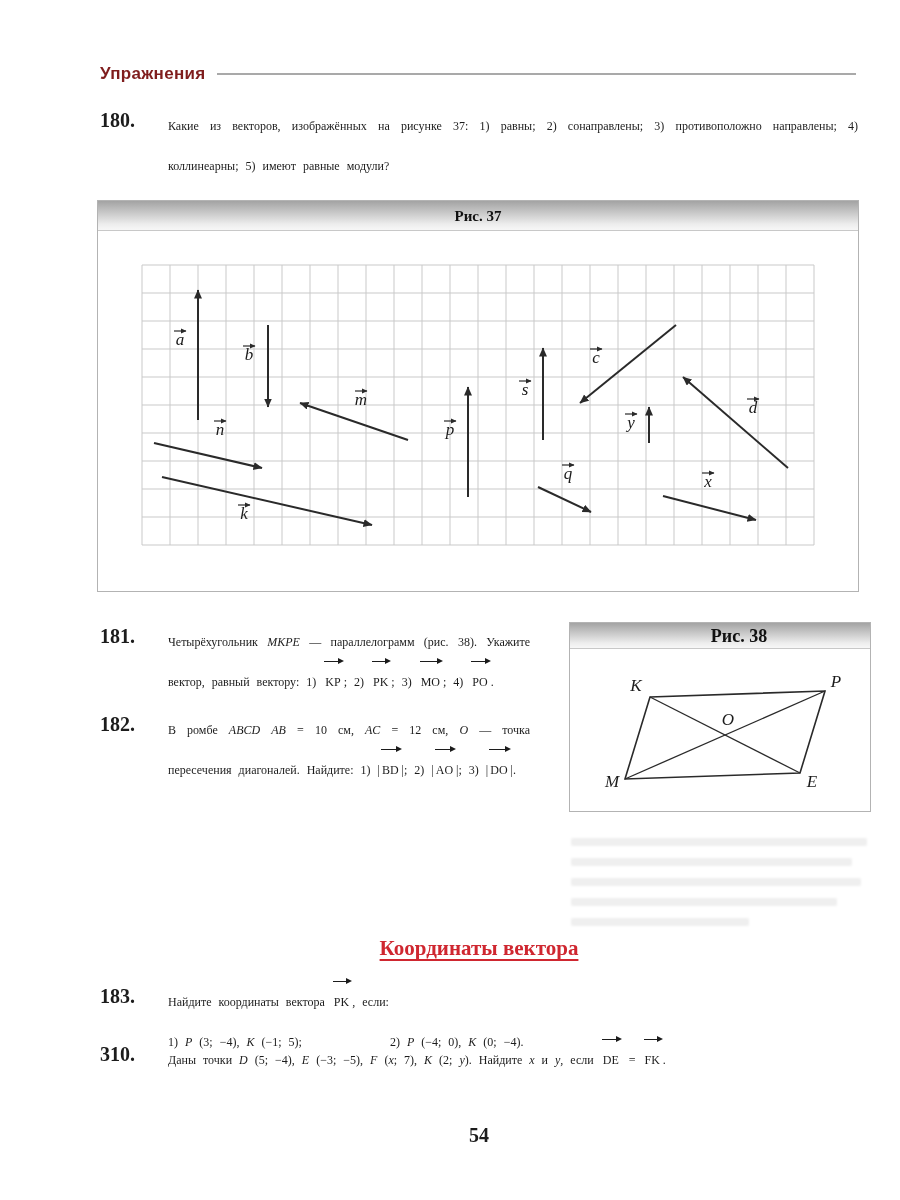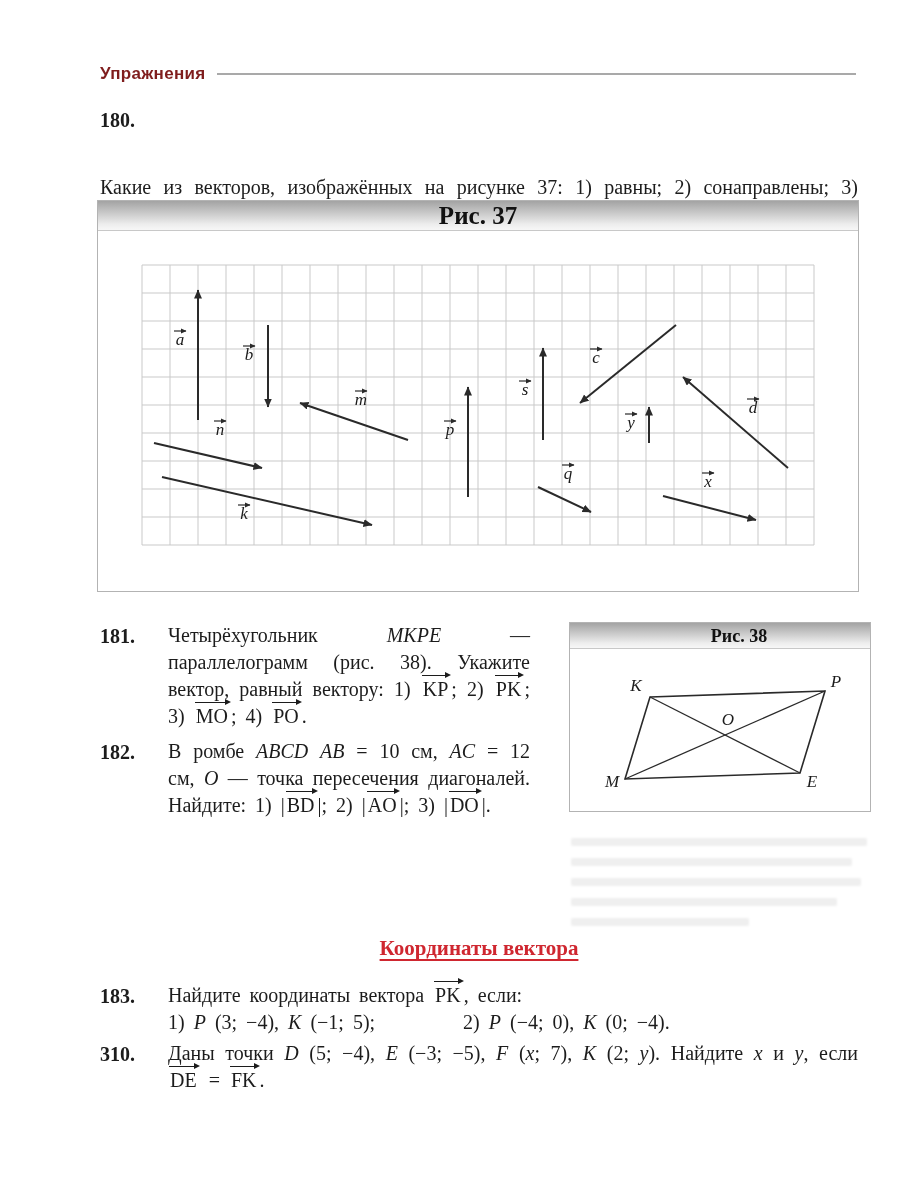--- a/index.html
+++ b/index.html
@@ -12,30 +12,30 @@
   .page { position:relative; width:900px; height:1200px; background:#fff; overflow:hidden; }
 
   
   .running-head { position:absolute; left:100px; top:64px; right:44px; display:flex; align-items:center; gap:12px; }
   .rh-text { font-family:"Liberation Sans",sans-serif; font-weight:bold; font-size:17px; color:#7f1d1d; letter-spacing:.3px; }
   .rh-rule { flex:1; height:0; border-top:2px solid #a9a9a9; }
 
   
   .problem { display:flex; align-items:flex-start; }
   .pnum { flex:0 0 68px; font-weight:bold; font-size:20px; line-height:28px; }
-  .ptext { flex:1; font-size:20px; line-height:27px; text-align:justify; word-spacing:4px; hyphens:manual; }
-  .p180 { position:absolute; left:100px; top:106px; width:758px;flex-direction:column; }
+  .ptext { flex:1; font-size:12px; line-height:40px; text-align:justify; word-spacing:4px; hyphens:manual; }
+  .p180 { position:absolute; left:100px; top:106px; width:758px; }
   .p183 { position:absolute; left:100px; top:982px; width:758px; }
   .p184 { position:absolute; left:100px; top:1040px; width:758px; }
 
   
   .fig { border:1px solid #b3b3b3; background:#fff; }
   .figbar {
     height:30px; line-height:30px; text-align:center;
-    font-weight:bold; font-size:25px; color:#111;
+    font-weight:bold; font-size:15px; color:#111;
     background:linear-gradient(#a3a3a3,#ededed 80%,#f7f7f7);
     border-bottom:1px solid #c8c8c8;
   }
   .fig37 { position:absolute; left:97px; top:200px; width:762px; }
   .fig37 .figbody { padding:24px 28px 22px 30px; }
   .fig38 { width:302px; }
   .fig38 .figbar { height:26px; line-height:26px; font-size:18px;padding-left:38px; }
   .fig38 .figbody { padding:8px 2px 2px; text-align:center; }
   .fig38 svg { display:block; margin:0 auto; }
 
@@ -221,14 +221,15 @@
   <section class="problem p183">
     <div class="pnum">183.</div>
     <div class="ptext"><span class="s-plain">Найдите координаты вектора </span><span class="s-vec">PK</span><span class="s-plain">, если:</span><br><span class="s-plain">1) </span><span class="s-it">P</span><span class="s-plain"> (3; −4), </span><span class="s-it">K</span><span class="s-plain"> (−1; 5);</span><span class="s-gap"></span><span class="s-plain">2) </span><span class="s-it">P</span><span class="s-plain"> (−4; 0), </span><span class="s-it">K</span><span class="s-plain"> (0; −4).</span></div>
   </section>
 
   <section class="problem p184">
     <div class="pnum">310.</div>
     <div class="ptext"><span class="s-plain">Даны точки </span><span class="s-it">D</span><span class="s-plain"> (5; −4), </span><span class="s-it">E</span><span class="s-plain"> (−3; −5), </span><span class="s-it">F</span><span class="s-plain"> (</span><span class="s-it">x</span><span class="s-plain">; 7), </span><span class="s-it">K</span><span class="s-plain"> (2; </span><span class="s-it">y</span><span class="s-plain">). Най­дите </span><span class="s-it">x</span><span class="s-plain"> и </span><span class="s-it">y</span><span class="s-plain">, если </span><span class="s-vec">DE</span><span class="s-plain"> = </span><span class="s-vec">FK</span><span class="s-plain">.</span></div>
   </section>
 
+  <footer class="page-number">54</footer>
 
 </div>
 
 </body></html>

